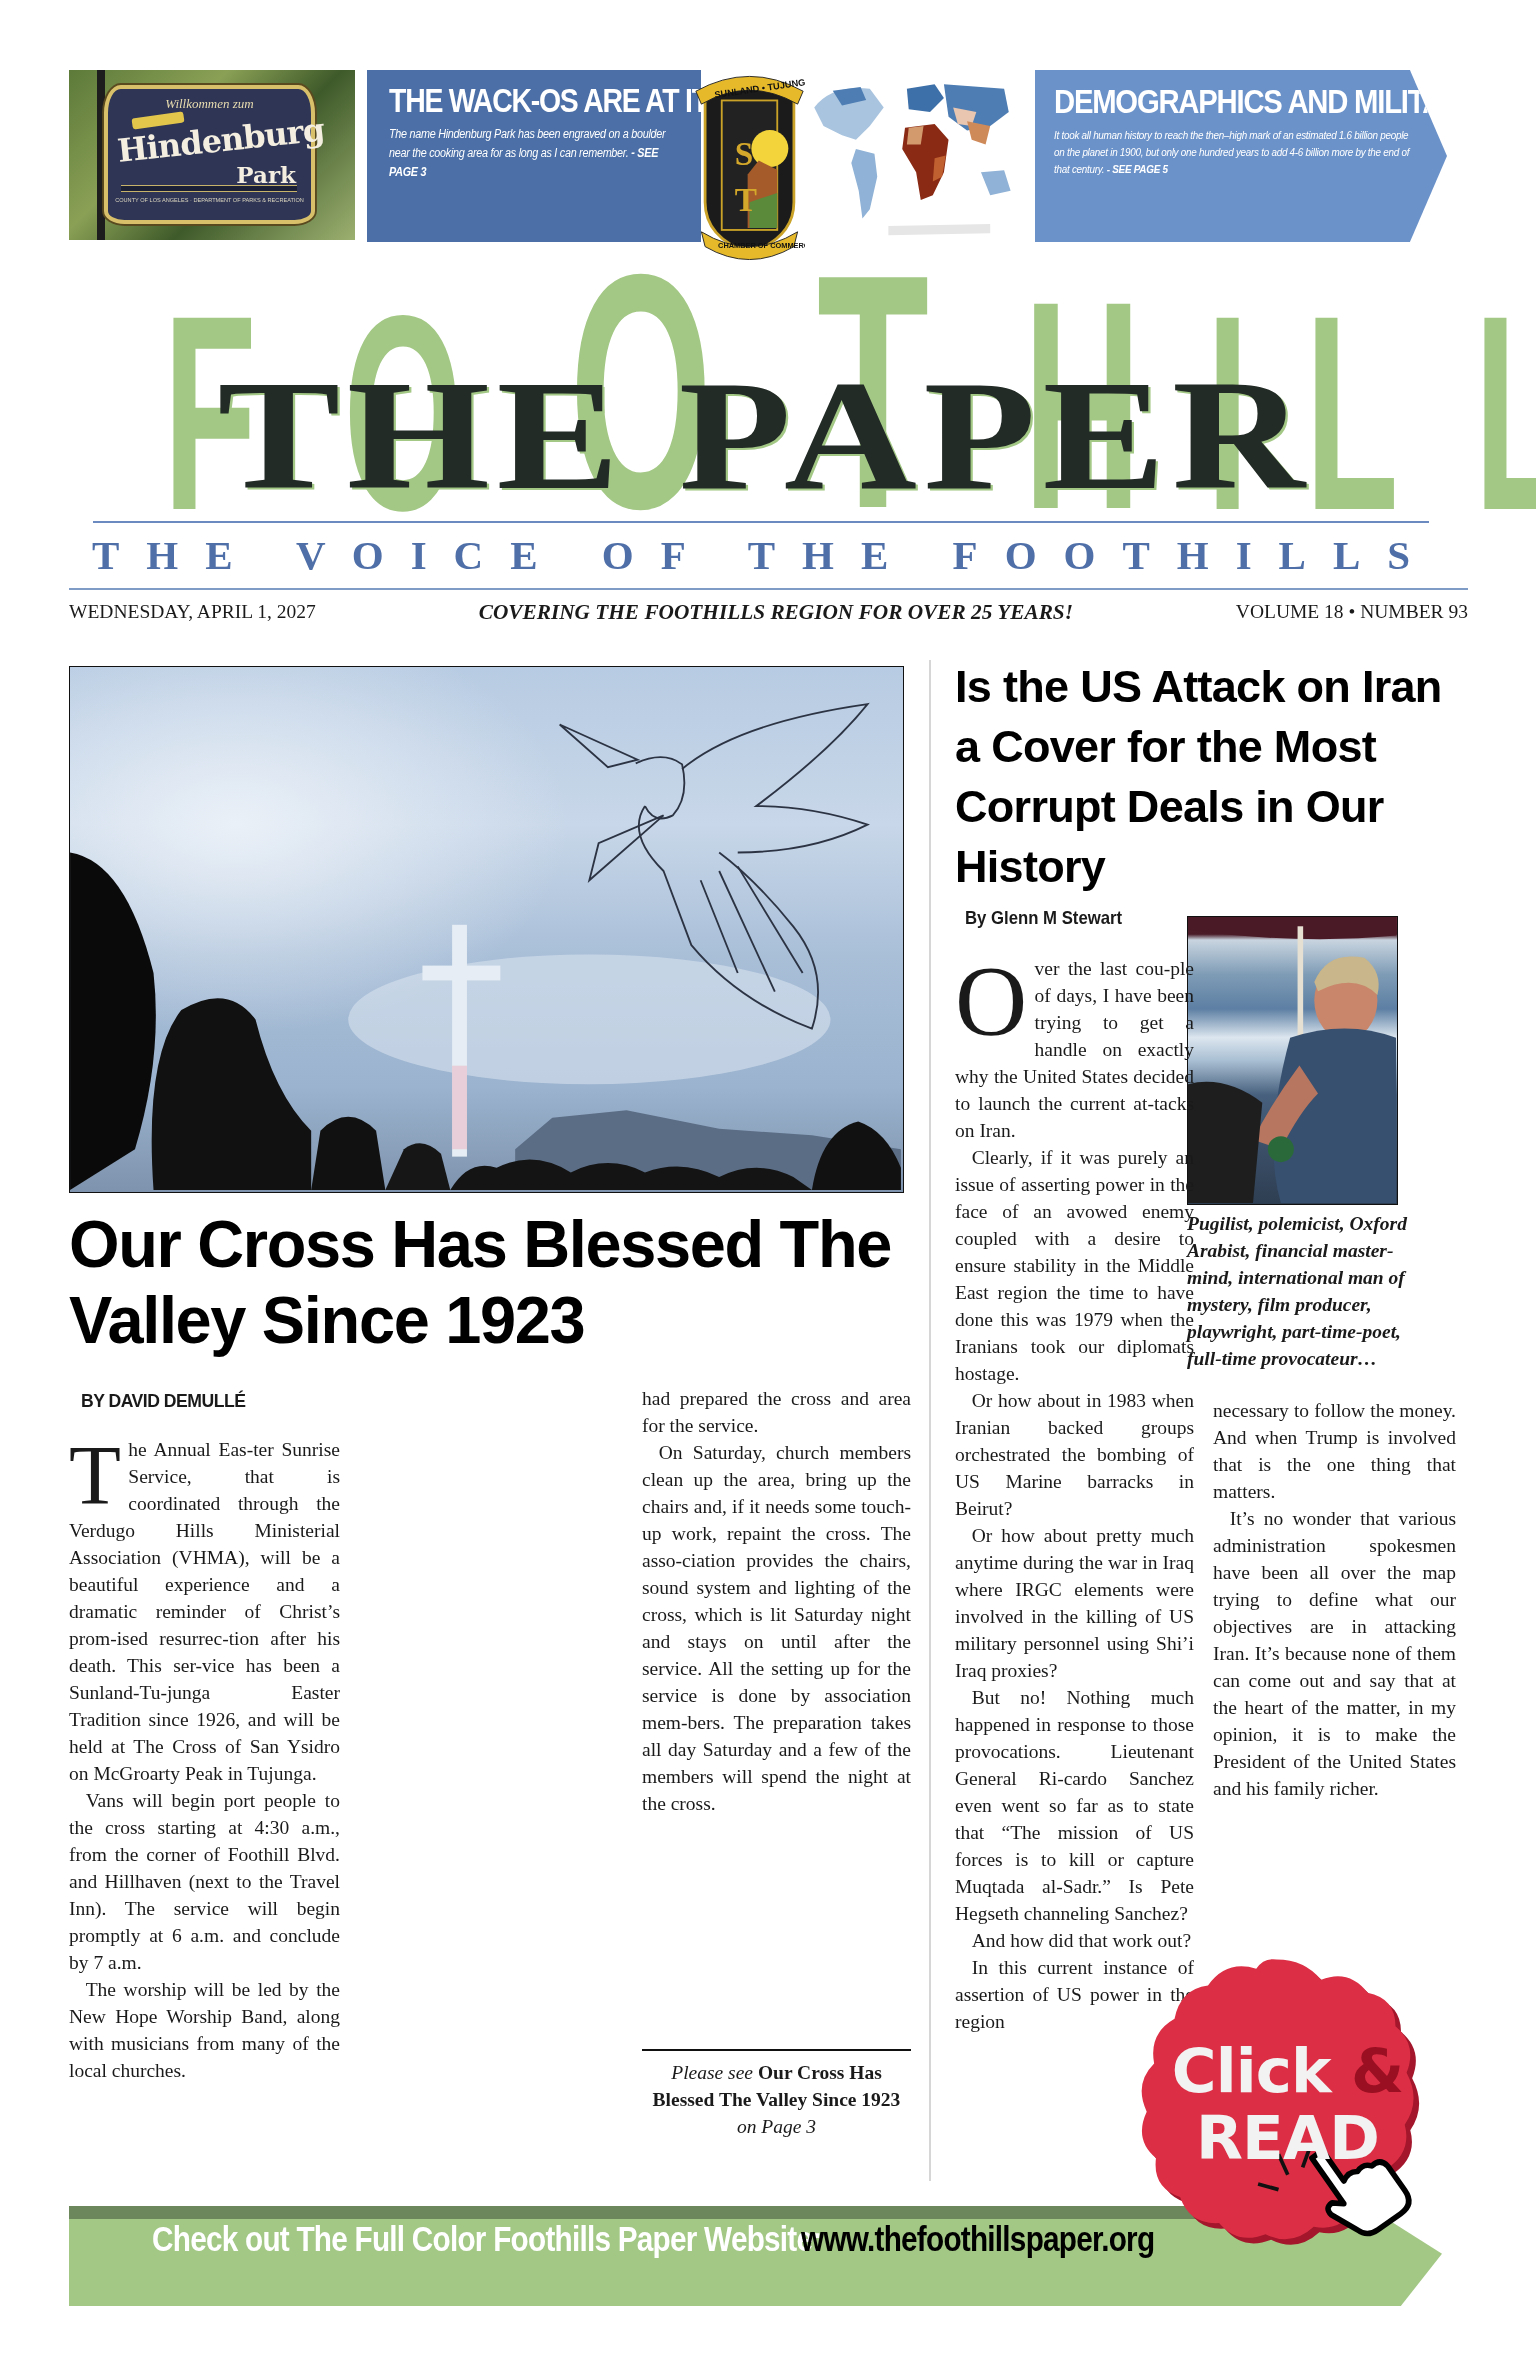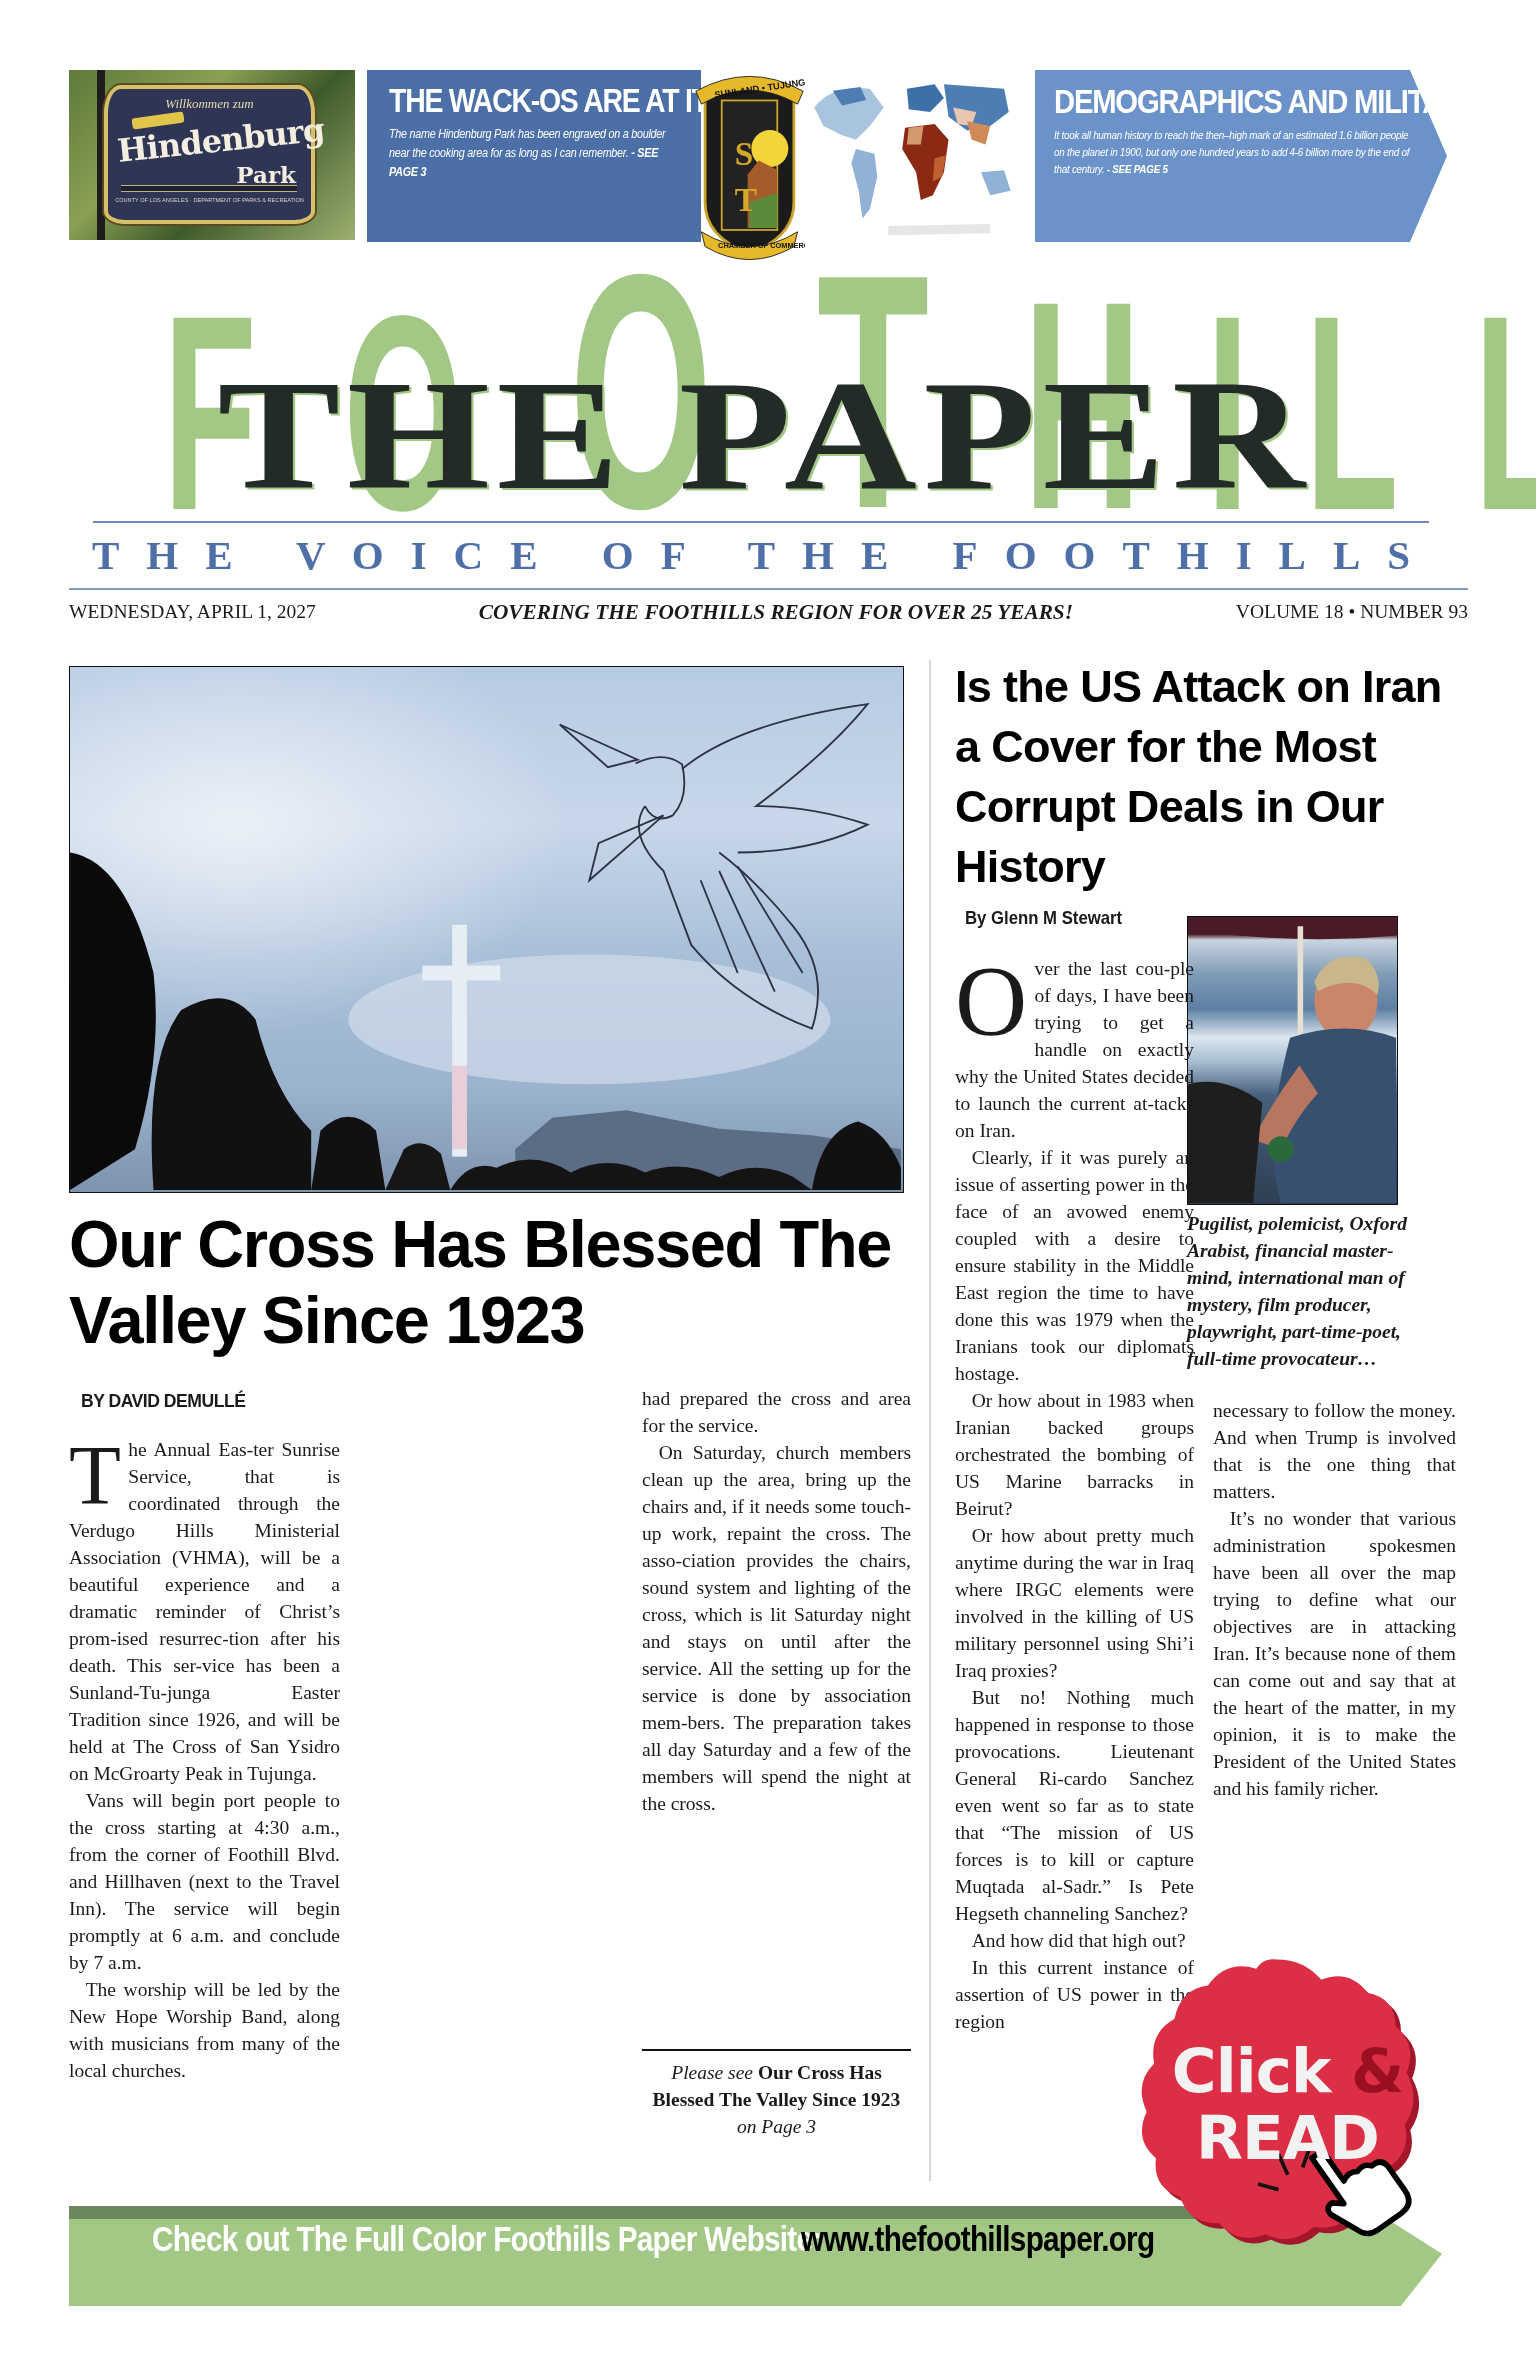--- a/index.html
+++ b/index.html
@@ -253,21 +253,21 @@
   </svg>
 </div>
 <div class="caption">Pugilist, polemicist, Oxford Arabist, financial master-mind, international man of mystery, film producer, playwright, part-time-poet, full-time provocateur…</div>
 
 <div class="col c4">
   <p class="noindent"><span class="dropcap">O</span><span>ver the last cou-ple of days, I have been trying to get a handle on exactly why the United States decided to launch the current at-tacks on Iran.</span></p>
   <p>Clearly, if it was purely an issue of asserting power in the face of an avowed enemy coupled with a desire to ensure stability in the Middle East region the time to have done this was 1979 when the Iranians took our diplomats hostage.</p>
   <p>Or how about in 1983 when Iranian backed groups orchestrated the bombing of US Marine barracks in Beirut?</p>
   <p>Or how about pretty much anytime during the war in Iraq where IRGC elements were involved in the killing of US military personnel using Shi’i Iraq proxies?</p>
   <p>But no! Nothing much happened in response to those provocations. Lieutenant General Ri-cardo Sanchez even went so far as to state that “The mission of US forces is to kill or capture Muqtada al-Sadr.” Is Pete Hegseth channeling Sanchez?</p>
-  <p>And how did that high out?</p>
+  <p>And how did that work out?</p>
   <p>In this current instance of assertion of US power in the region</p>
 </div>
 <div class="col c5">
   <p class="noindent">necessary to follow the money. And when Trump is involved that is the one thing that matters.</p>
   <p>It’s no wonder that various administration spokesmen have been all over the map trying to define what our objectives are in attacking Iran. It’s because none of them can come out and say that at the heart of the matter, in my opinion, it is to make the President of the United States and his family richer.</p>
 </div>
 
 <div class="banner-dark"></div>
 <div class="banner">
   <span class="banner-label">Check out The Full Color Foothills Paper Website:</span>

